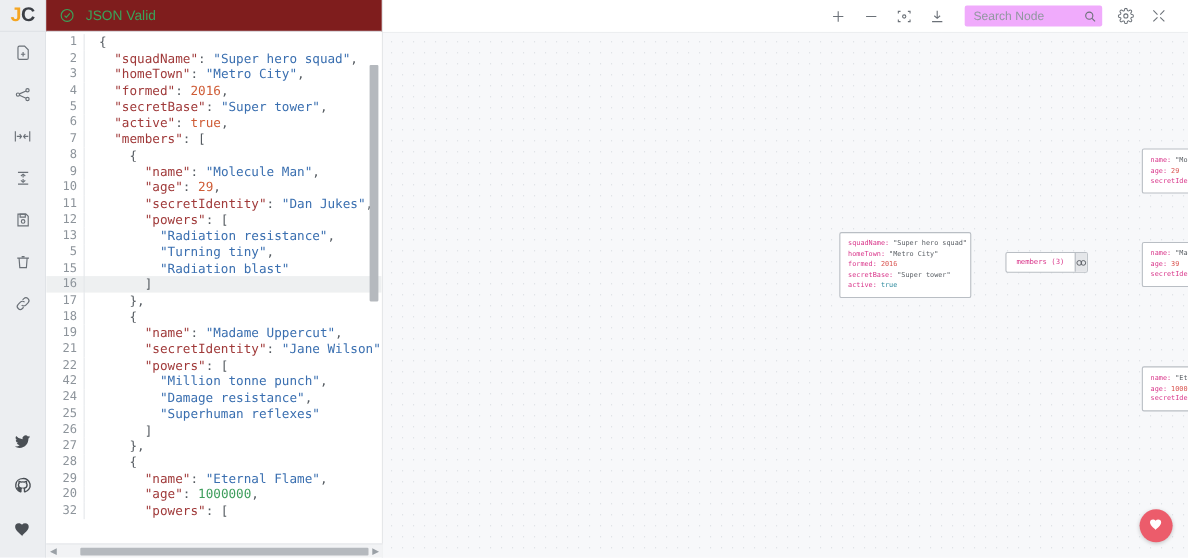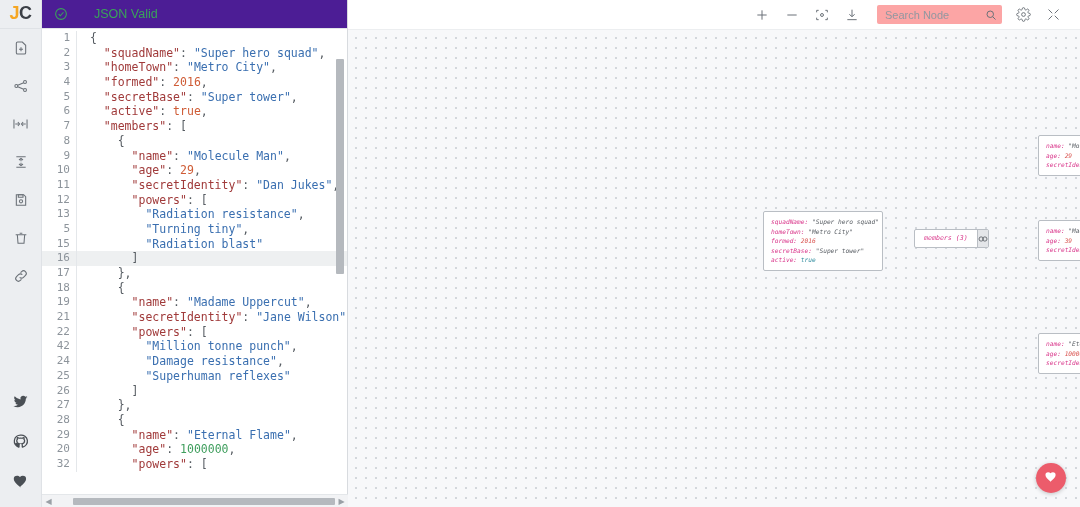--- a/index.html
+++ b/index.html
@@ -43,25 +43,25 @@
   #editor-pane {
     width:306px; flex:0 0 306px;
     height:507px;
     position:relative;
     background:#fff;
     border-right:1px solid #d8dbdf;
     display:flex; flex-direction:column;
   }
   #status-bar {
     height:29px; flex:0 0 29px;
-    background:#4c1d95;
+    background:#7f1d1d;
     border-bottom:1px solid #e2e5e9;
     display:flex; align-items:center;
     padding-left:12px;
-    gap:26px;
+    gap:10px;
   }
   #status-bar .check { color:#3aa35a; display:flex; }
   #status-bar .txt { color:#3aa35a; font-size:12.5px; }
 
   #code-area {
     position:relative;
     flex:1 1 auto;
     overflow:hidden;
     background:#fff;
     font-family:"DejaVu Sans Mono","Liberation Mono",monospace;
@@ -128,21 +128,21 @@
     z-index:20;
     border-bottom:1px solid #eceef0;
   }
   .tb-btn {
     width:30px; height:30px;
     display:flex; align-items:center; justify-content:center;
     color:#6b7178;
   }
   #search-box {
     height:19px; width:125px;
-    background:#fca5a5;
+    background:#f0abfc;
     border-radius:2px;
     display:flex; align-items:center;
     padding:0 5px 0 8px;
     margin:0 6px 0 10px;
   }
   #search-box input {
     border:0; outline:0; background:transparent;
     flex:1 1 auto; font-size:11px; color:#5b6066;
     font-family:"Liberation Sans", sans-serif;
     width:95px;
@@ -162,21 +162,20 @@
   .node {
     position:absolute;
     background:#ffffff;
     border:1px solid #b9bec4;
     border-radius:2px;
     font-family:"DejaVu Sans Mono","Liberation Mono",monospace;
     font-size:6.2px;
     line-height:9.6px;
     white-space:nowrap;
     box-shadow:0 0 0 0 rgba(0,0,0,0);
-    font-style:italic;
   }
   .node.obj { padding:5px 7px; }
   .node .k { color:#d9358a; }
   .node .s { color:#5b6066; }
   .node .n { color:#d9534f; }
   .node .b { color:#2e8b9e; }
 
   .node.coll {
     display:flex; align-items:stretch;
     height:19px;

